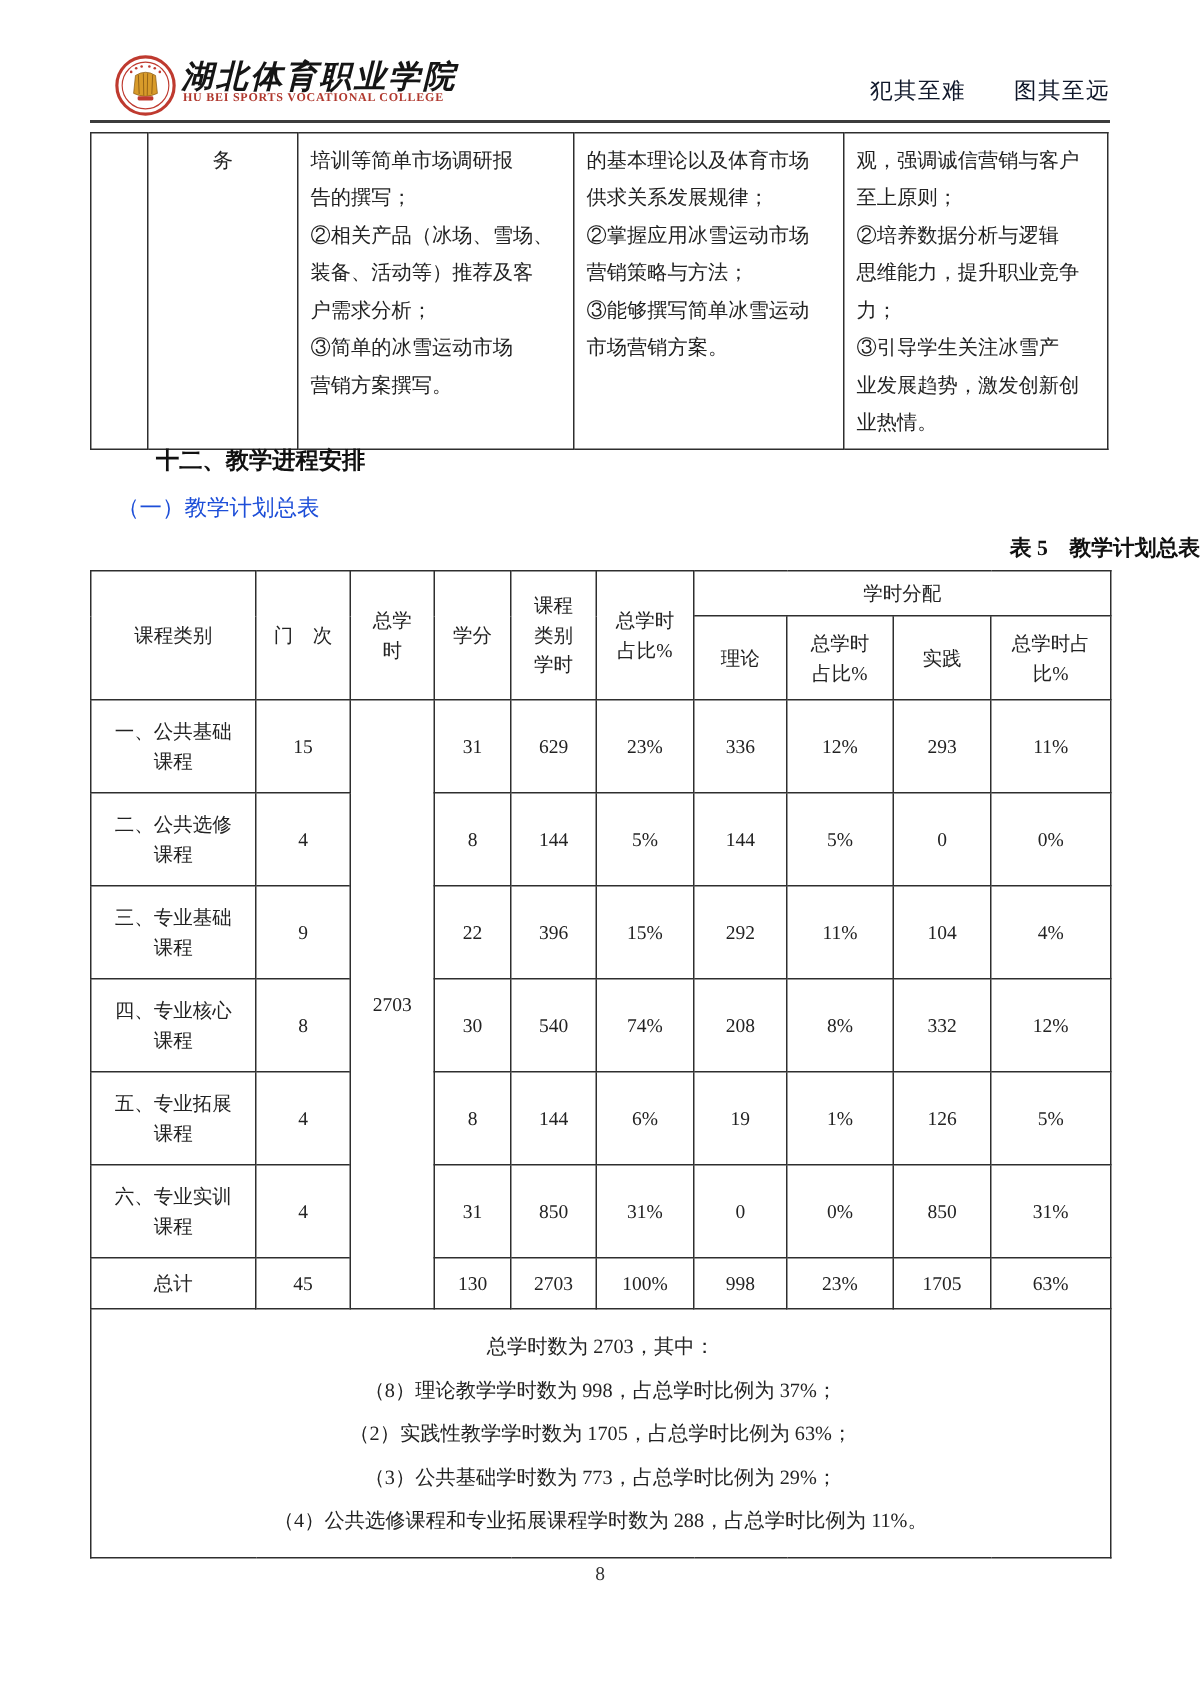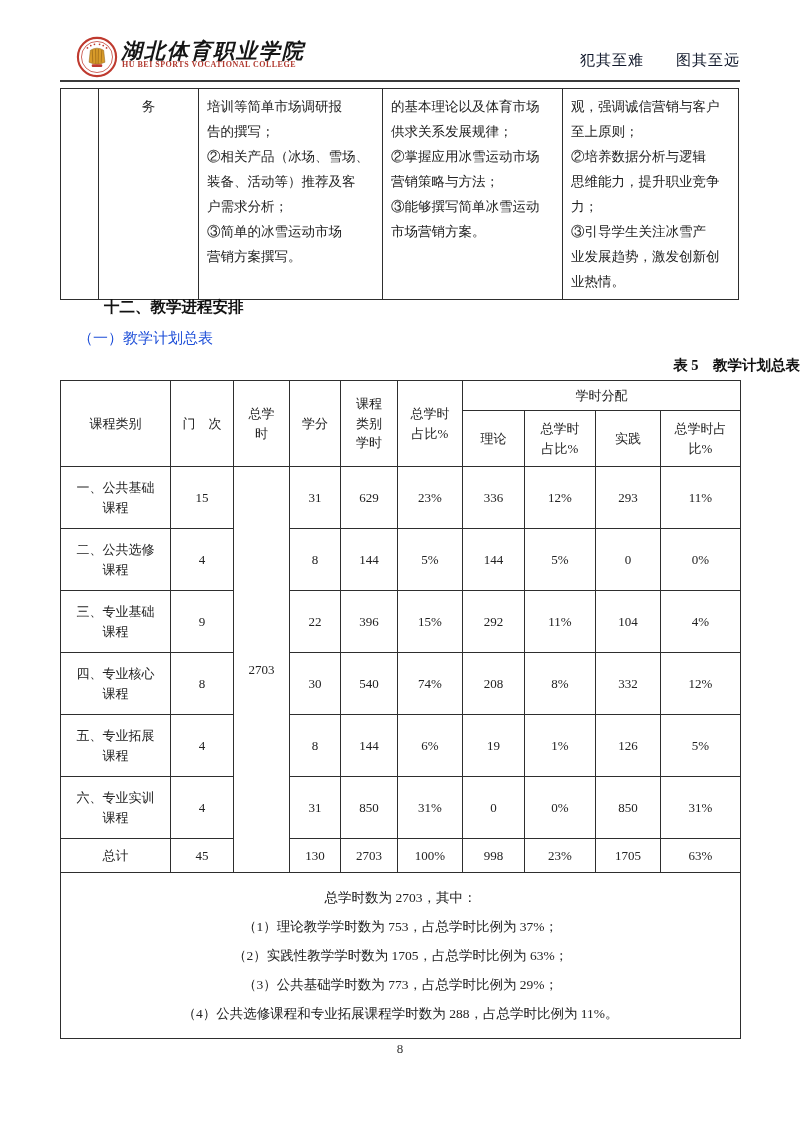--- a/index.html
+++ b/index.html
@@ -245,21 +245,21 @@
         <td>2703</td>
         <td>100%</td>
         <td>998</td>
         <td>23%</td>
         <td>1705</td>
         <td>63%</td>
       </tr>
       <tr>
         <td class="notes-cell" colspan="10">
           <div>总学时数为 2703，其中：</div>
-          <div>（1）理论教学学时数为 753，占总学时比例为 37%；</div>
+          <div>（8）理论教学学时数为 998，占总学时比例为 37%；</div>
           <div>（2）实践性教学学时数为 1705，占总学时比例为 63%；</div>
           <div>（3）公共基础学时数为 773，占总学时比例为 29%；</div>
           <div>（4）公共选修课程和专业拓展课程学时数为 288，占总学时比例为 11%。</div>
         </td>
       </tr>
     </tbody>
   </table>
 
   <div class="page-number">8</div>
 </div>

